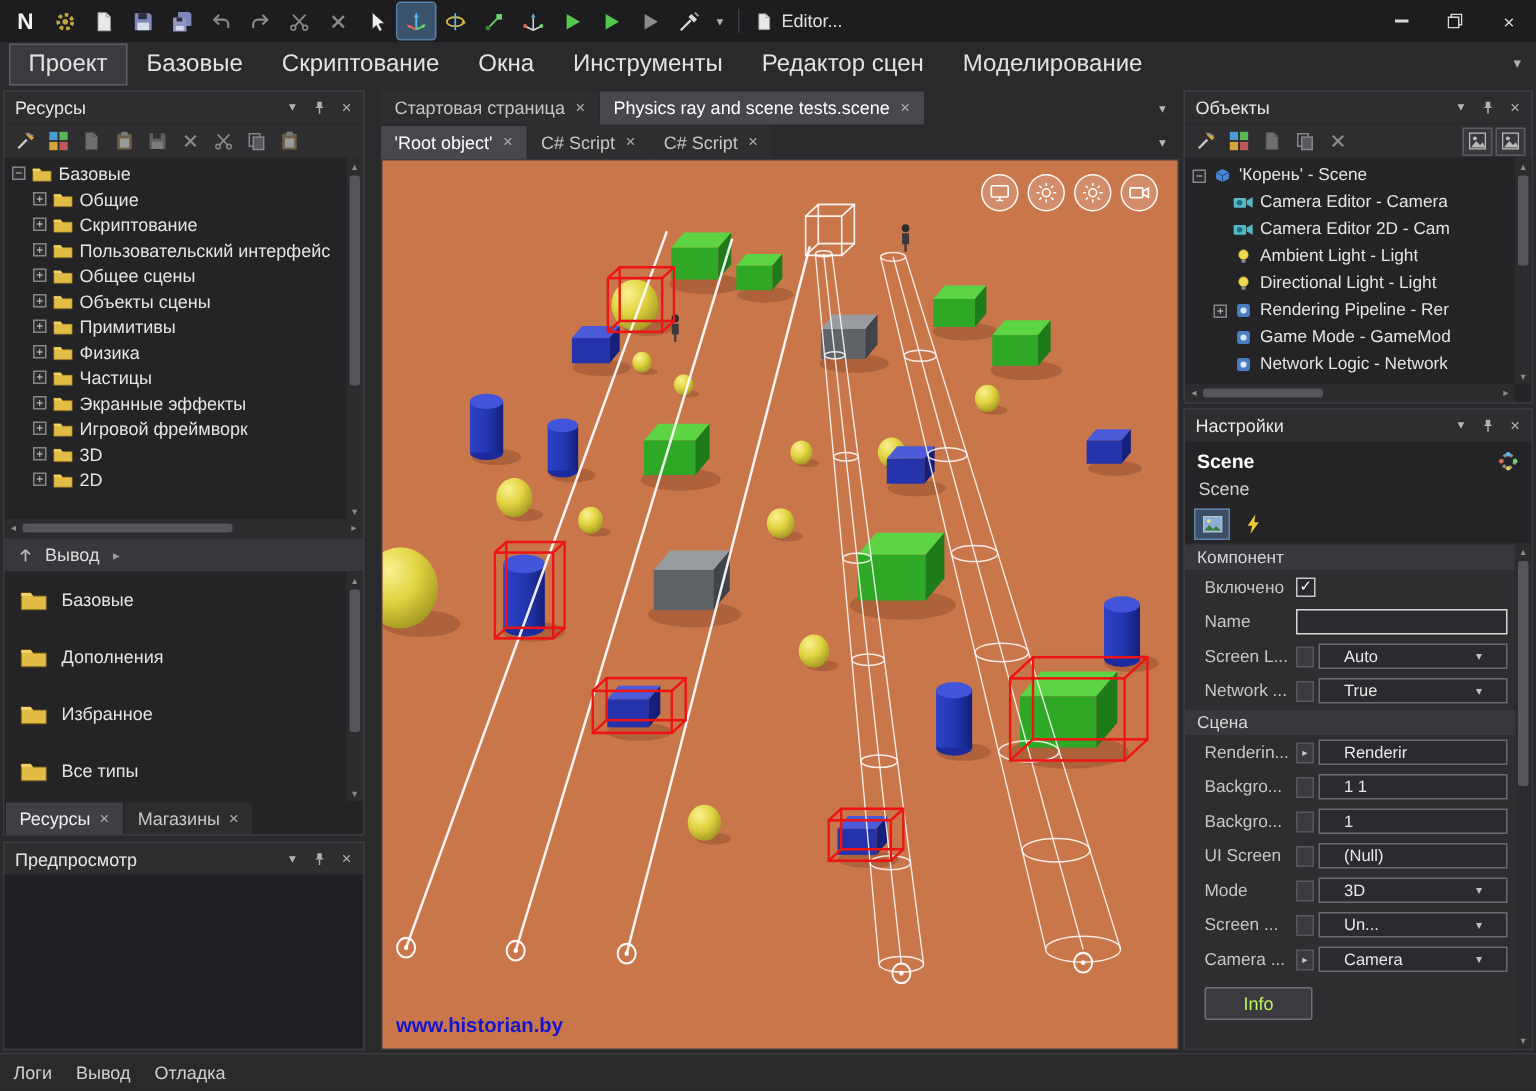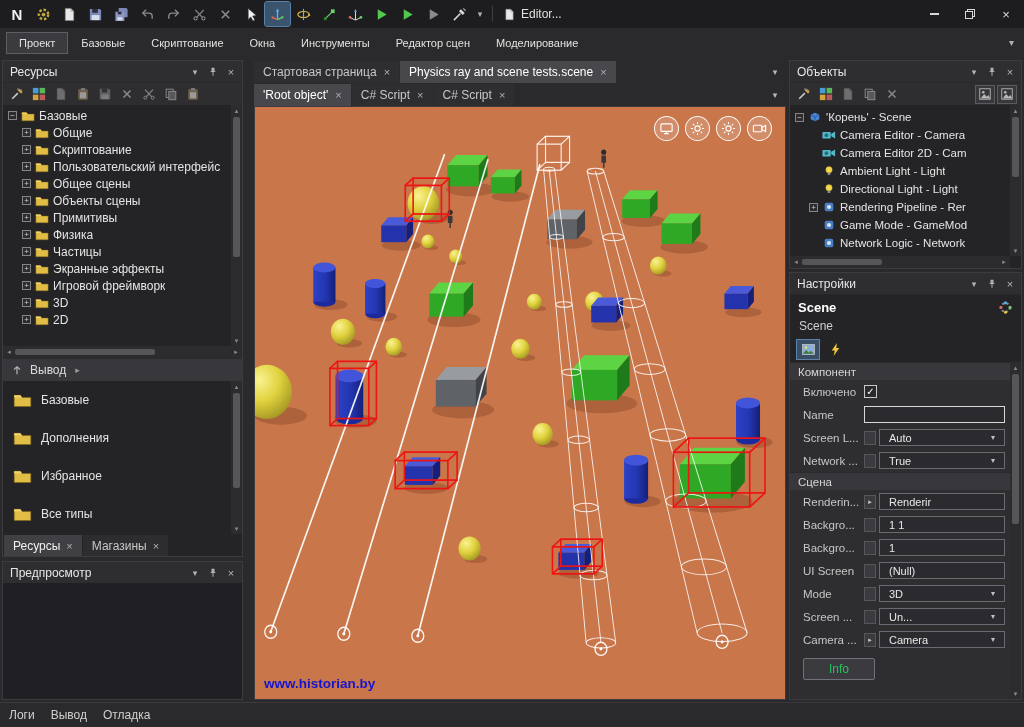--- a/index.html
+++ b/index.html
@@ -19,21 +19,21 @@
 .tb-sep{width:1px;height:16px;background:#3e3e42;margin:0 4px;flex:0 0 auto;}
 .tb-doc{display:flex;align-items:center;gap:5px;margin-left:5px;font-size:12px;color:#e0e0e0;white-space:nowrap;}
 .tb-doc svg{width:13px;height:13px;}
 .win-btns{margin-left:auto;display:flex;height:100%;}
 .win-btn{width:36px;height:100%;display:flex;align-items:center;justify-content:center;color:#d8d8d8;font-size:13px;}
 .min-glyph{display:block;width:9px;height:2px;background:#d8d8d8;}
 .restore-glyph svg{width:10px;height:10px;}
 
 
 .menubar{height:29px;background:#2a2a2c;display:flex;align-items:center;padding:0 6px;flex:0 0 auto;}
-.menu-item{padding:5px 13px;font-size:11px;color:#e2e2e2;white-space:nowrap;}
+.menu-item{padding:5px 13px;font-size:16px;color:#e2e2e2;white-space:nowrap;}
 .menu-item.active{background:#3b3b3f;border:1px solid #5d5d62;padding:4px 12px;}
 .menu-caret{margin-left:auto;color:#b0b0b0;font-size:10px;padding-right:4px;}
 
 
 .main{flex:1;display:flex;gap:3px;padding:3px 2px 2px 2px;min-height:0;}
 .left-col{width:241px;display:flex;flex-direction:column;gap:4px;flex:0 0 auto;min-height:0;}
 .center-col{flex:1;display:flex;flex-direction:column;min-width:0;padding-left:8px;}
 .right-col{width:233px;display:flex;flex-direction:column;gap:3px;flex:0 0 auto;min-height:0;}
 .panel{background:#2e2e31;border:1px solid #3c3c40;display:flex;flex-direction:column;min-height:0;}
 .panel-head{height:21px;display:flex;align-items:center;padding:0 3px 0 7px;font-size:12px;color:#e6e6e6;flex:0 0 auto;gap:2px;}
@@ -109,25 +109,25 @@
 .itab.active{background:#3a4f66;border-color:#5d83ab;}
 .itab svg{width:15px;height:15px;}
 .props-wrap{flex:1;position:relative;min-height:0;background:#2e2e31;}
 .props{position:absolute;inset:0 11px 0 0;overflow:hidden;}
 .sec-head{height:18px;background:#38383c;display:flex;align-items:center;padding-left:8px;font-size:11.5px;color:#d6d6d6;border-top:1px solid #2a2a2c;}
 .prop-row{height:23px;display:flex;align-items:center;}
 .prop-label{width:72px;padding-left:13px;font-size:11.5px;color:#c6c6c6;white-space:nowrap;overflow:hidden;flex:0 0 auto;}
 .prop-ctrl{flex:1;display:flex;align-items:center;gap:3px;padding:0 5px 0 2px;min-width:0;}
 .prebtn{width:12px;height:14px;background:#3a3a3f;border:1px solid #56565c;flex:0 0 auto;display:flex;align-items:center;justify-content:center;font-size:7px;color:#c8c8c8;}
 .checkbox{width:13px;height:13px;border:1px solid #c8c8c8;background:#2a2a2e;color:#fff;font-size:10px;display:flex;align-items:center;justify-content:center;}
-.field{flex:1;height:17px;background:#2b2b2f;border:1px solid #6a6a72;display:flex;align-items:center;padding:0 9px;font-size:11px;color:#e8e8e8;min-width:0;overflow:hidden;white-space:nowrap;}
+.field{flex:1;height:17px;background:#2b2b2f;border:1px solid #6a6a72;display:flex;align-items:center;padding:0 16px;font-size:11px;color:#e8e8e8;min-width:0;overflow:hidden;white-space:nowrap;}
 .field.bright{border-color:#d8d8d8;}
 .field .dd{margin-left:auto;font-size:8px;color:#c0c0c0;padding-left:3px;}
 .info-row{padding:7px 0 0 13px;}
-.info-btn{width:72px;height:22px;border:1px solid #70707a;background:#3a3a3f;color:#22c55e;font-size:12px;display:flex;align-items:center;justify-content:center;border-radius:2px;}
+.info-btn{width:72px;height:22px;border:1px solid #70707a;background:#3a3a3f;color:#bef264;font-size:12px;display:flex;align-items:center;justify-content:center;border-radius:2px;}
 
 
 .statusbar{height:25px;background:#2a2a2c;border-top:1px solid #3a3a3e;display:flex;align-items:center;gap:16px;padding-left:9px;font-size:12px;color:#d0d0d0;flex:0 0 auto;}
 </style>
 </head>
 <body>
 
 <div id="app">
 
   <div class="titlebar">

